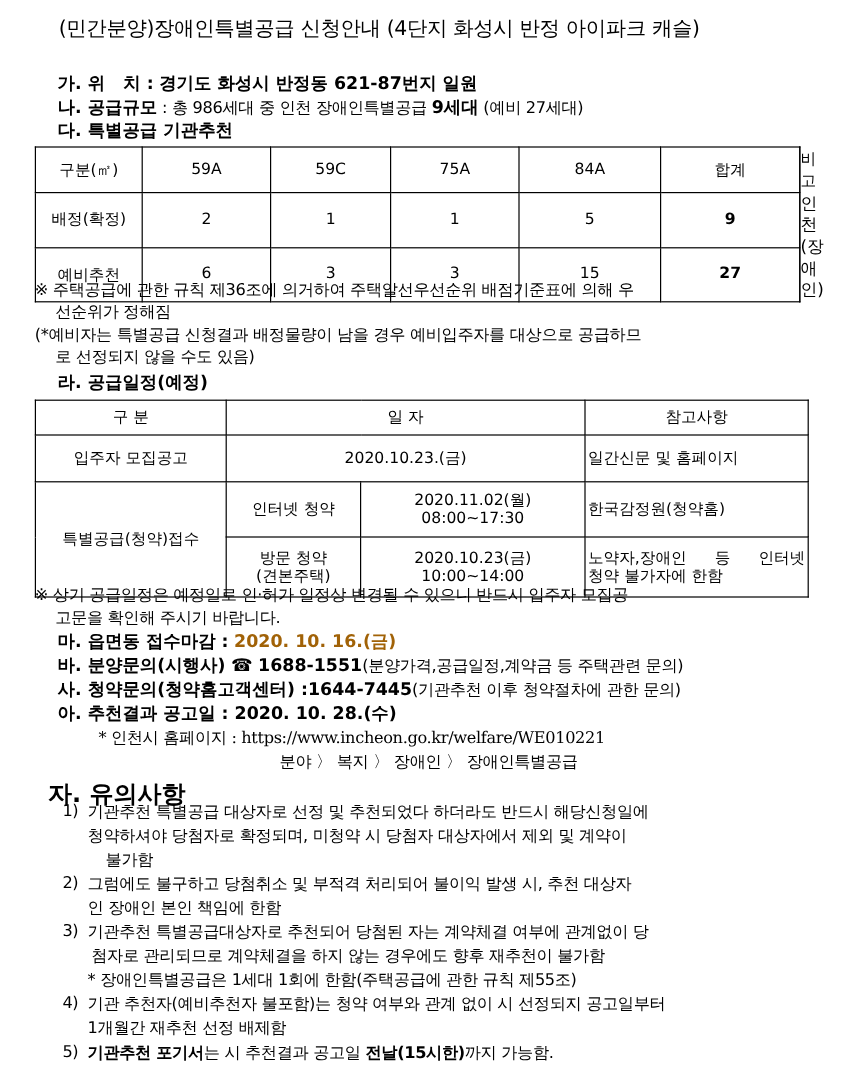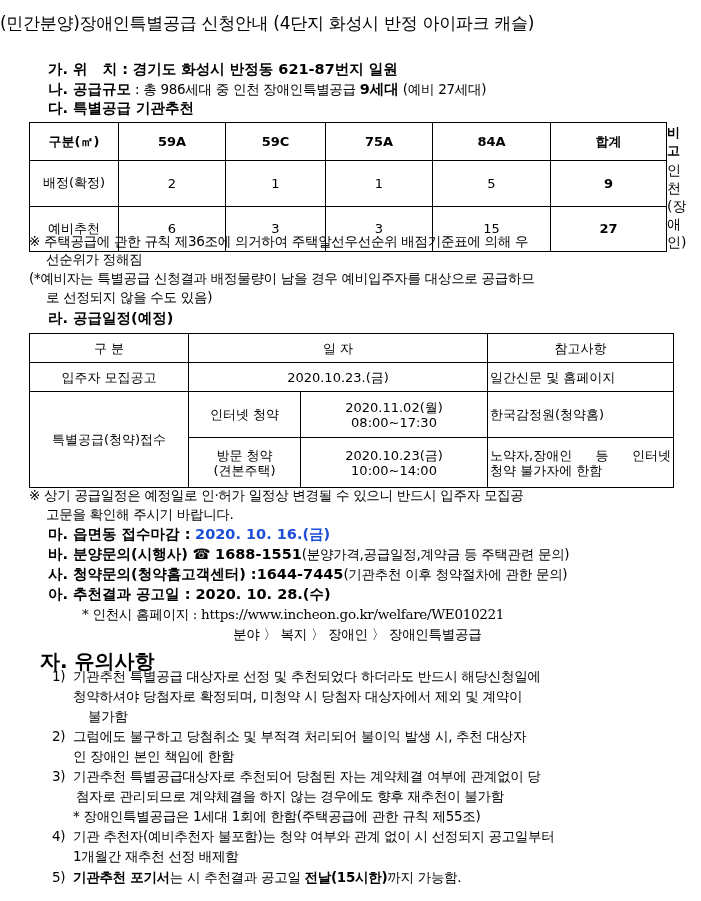--- a/index.html
+++ b/index.html
@@ -1,30 +1,30 @@
 <!DOCTYPE html>
 <html><head>
 <meta charset="utf-8">
 <style>
   html, body { margin: 0; padding: 0; background: #ffffff; }
   body {
     width: 701px; height: 901px; position: relative; overflow: hidden;
     font-family: "DejaVu Sans", sans-serif; color: #000; font-size: 14px;
   }
   .abs { position: absolute; white-space: nowrap; }
-  .title { left: 0; width: 583px; top: 12px; text-align: left; font-size: 17px; letter-spacing: -0.3px; }
+  .title { left: 0; width: 583px; top: 12px; text-align: right; font-size: 17px; letter-spacing: -0.3px; }
   .b { font-weight: bold; }
   .sm { font-size: 13.5px; letter-spacing: -0.3px; }
   table { border-collapse: collapse; position: absolute; table-layout: fixed; }
   td { border: 1px solid #000; text-align: center; vertical-align: middle; padding: 0; font-size: 13px; }
   #t1 td { height: 36px; }
-  #t1 .hd td { font-weight: bold; height: 37px; }
+  #t1 .hd td { font-weight: normal; height: 37px; }
   #t2 td { font-size: 13px; line-height: 15px; }
   .left { text-align: left !important; padding-left: 2px !important; }
-  .blue { color: #1d4ed8; }
+  .blue { color: #a16207; }
   .justify { display: flex; justify-content: space-between; }
 </style>
 </head>
 <body>
 
 <div class="abs title">(민간분양)장애인특별공급 신청안내 (4단지 화성시 반정 아이파크 캐슬)</div>
 
 <div class="abs" style="left:48px; top:60px; font-size:14.5px;">
   <span class="b" style="white-space:pre;">가. 위   치 :</span>
   <span class="b">경기도 화성시 반정동 621-87번지 일원</span>
@@ -88,21 +88,21 @@
       <col style="width:112px">
       <col style="width:187px">
       <col style="width:186px">
     </colgroup>
   <tbody>
       <tr style="height:29px;">
     <td>구 분</td>
     <td colspan="2">일 자</td>
     <td>참고사항</td>
   </tr>
-  <tr style="height:29px;">
+  <tr style="height:39px;">
     <td>입주자 모집공고</td>
     <td colspan="2">2020.10.23.(금)</td>
     <td class="left">일간신문 및 홈페이지</td>
   </tr>
   <tr style="height:46px;">
     <td rowspan="2">특별공급(청약)접수</td>
     <td>인터넷 청약</td>
     <td>
       <div>2020.11.02(월)</div>
       <div>08:00~17:30</div>

